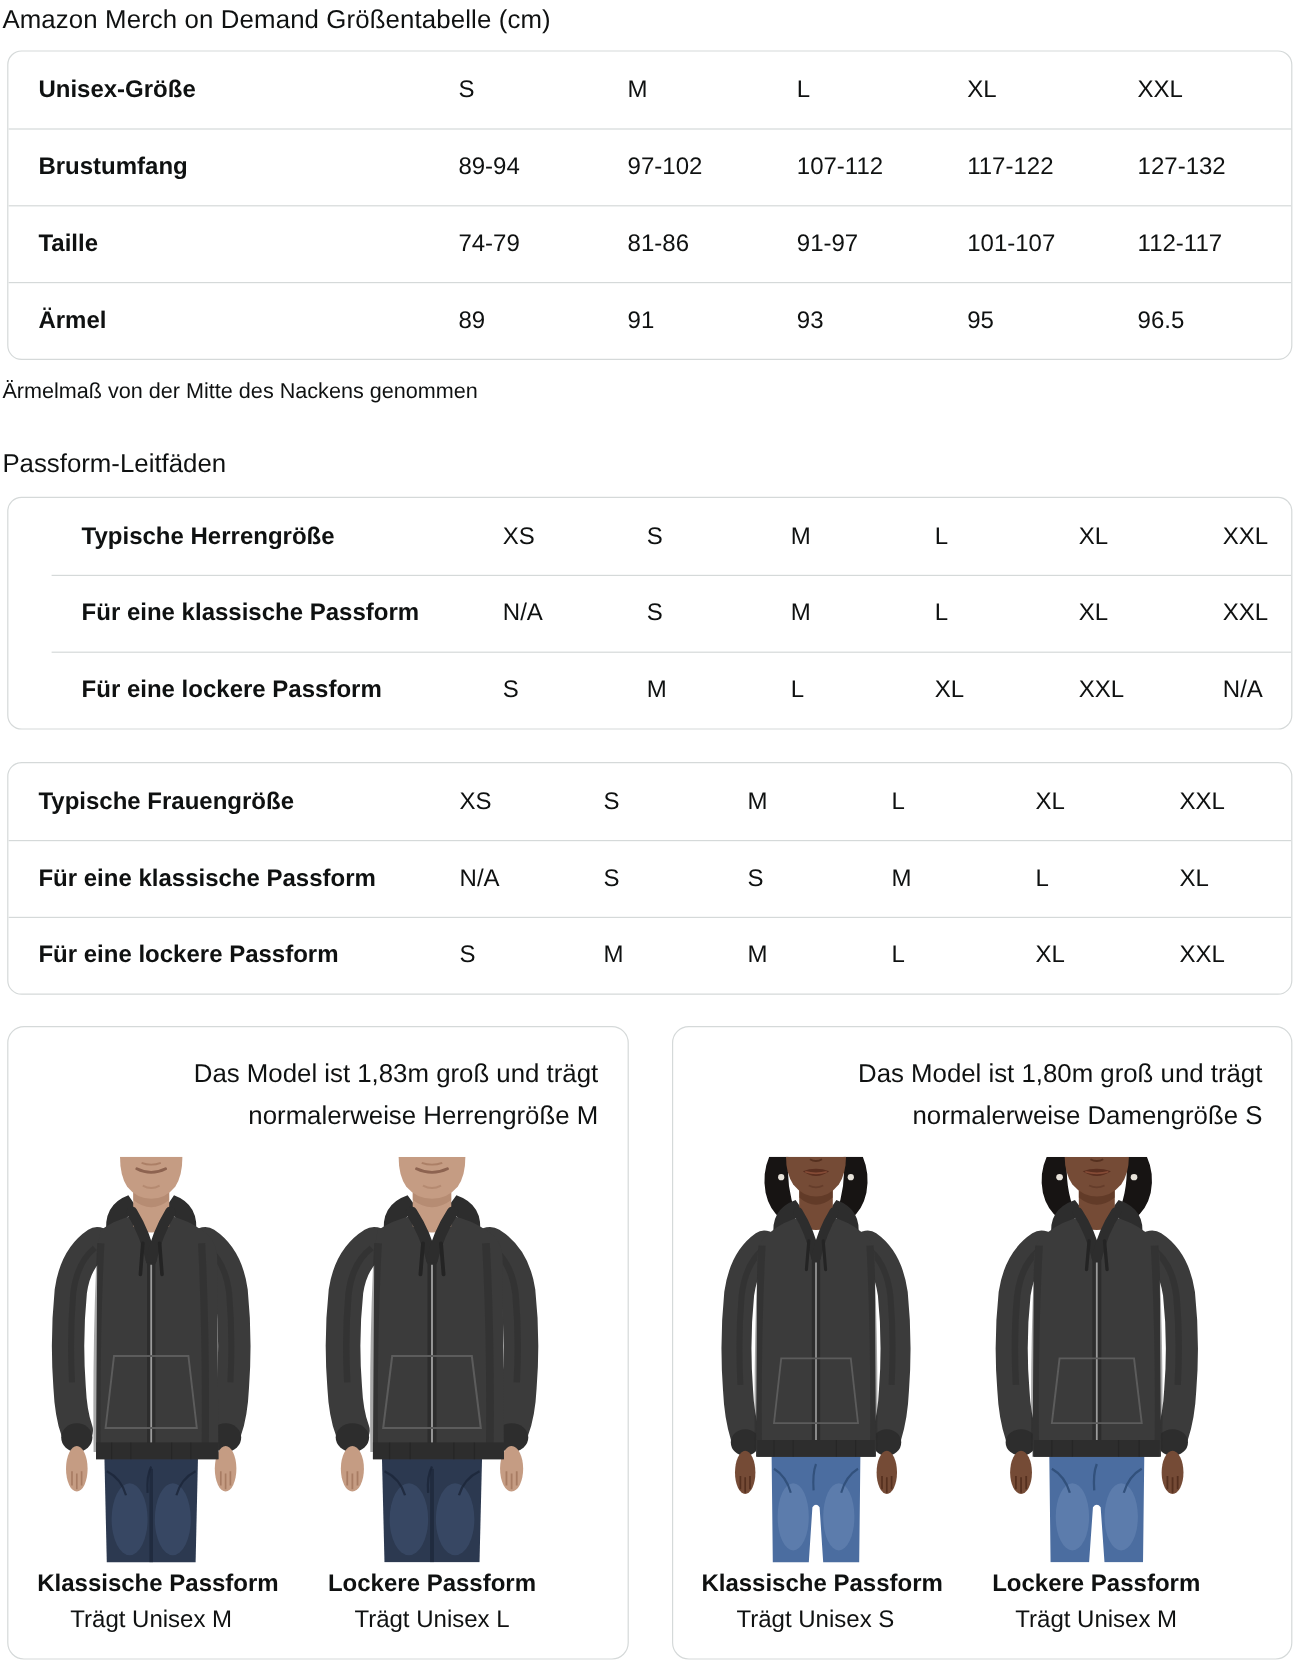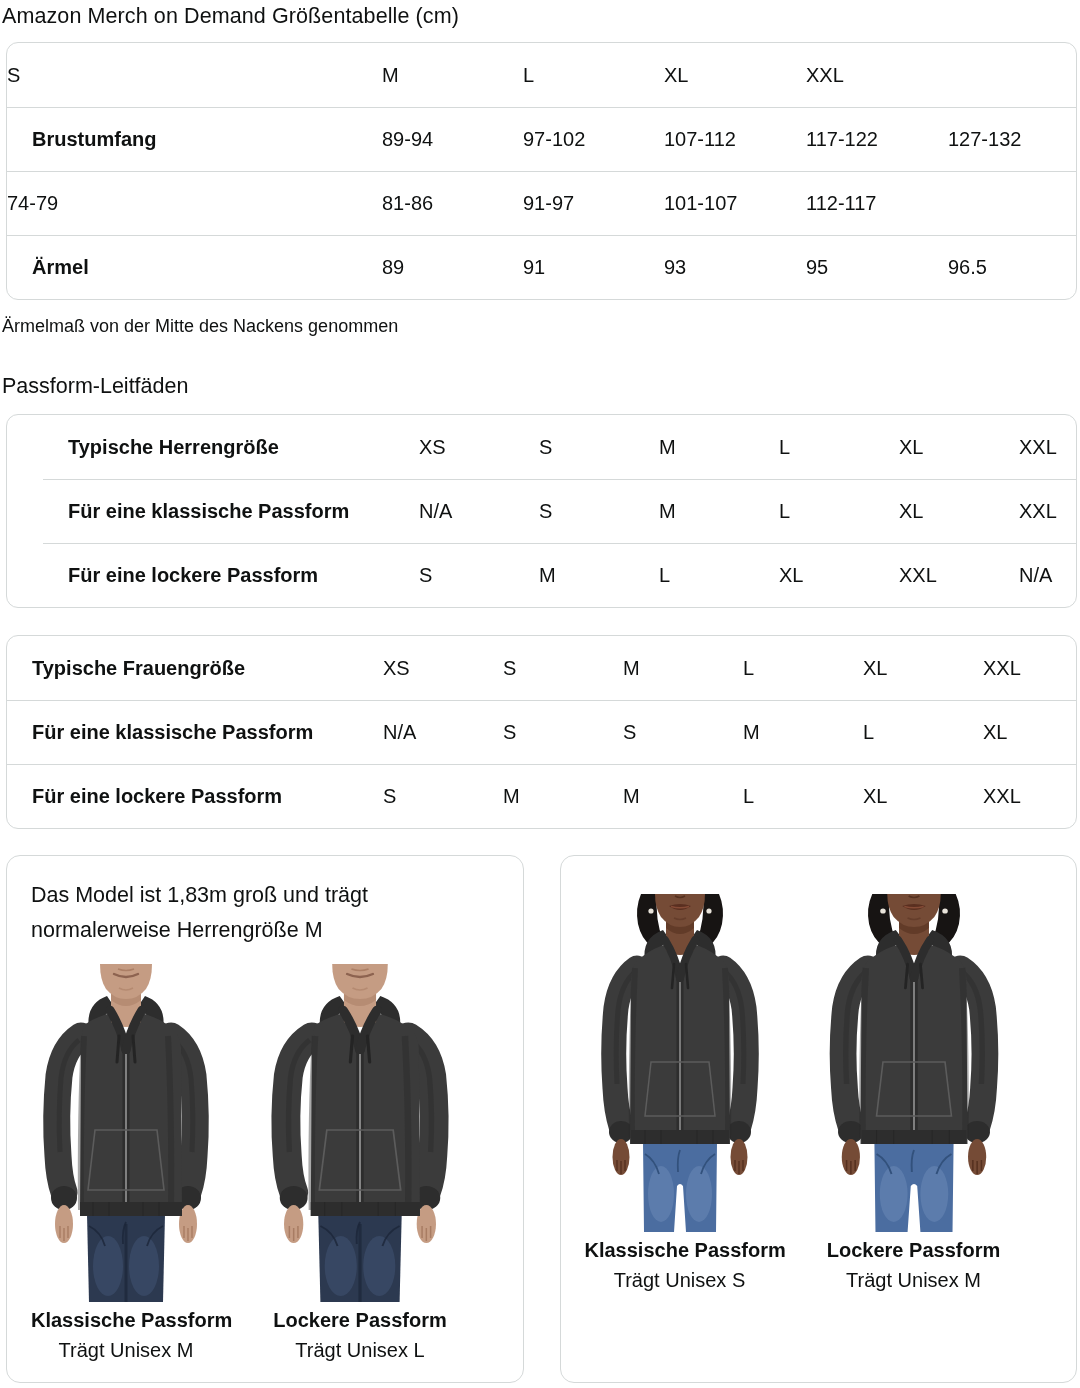--- a/index.html
+++ b/index.html
@@ -45,21 +45,21 @@
   .tbl.second-fit { margin-top: 27px; }
 
   .cards { display: flex; gap: 36px; margin: 26px 1px 0 4px; }
   .card {
     flex: 1 1 0;
     border: 1px solid var(--border, #d5d9d9);
     border-radius: 14px;
     padding: 22px 24px 20px 24px;
     background: #fff;
   }
-  .card-heading { font-size: 21.5px; line-height: 35px; font-weight: 400; }
+  .card-heading { font-size: 21.5px; line-height: 35px; font-weight: 400; text-align: right; }
   .figures { display: flex; gap: 44px; margin-top: 16px; }
   .figure { width: 190px; text-align: center; }
   .figure svg.model { width: 190px; height: 338px; display: block; background: #fff; }
   .fit-label { font-size: 20px; line-height: 24px; font-weight: 700; margin-top: 6px; white-space: nowrap; }
   .size-label { font-size: 20px; line-height: 24px; font-weight: 400; margin-top: 6px; white-space: nowrap; }
 
   .defs-holder { position: absolute; width: 0; height: 0; overflow: hidden; }
 </style>
 </head>
 <body>
@@ -167,35 +167,37 @@
     </symbol>
   </defs>
 </svg>
 
 <div class="page">
 
   <h1 class="page-title">Amazon Merch on Demand Größentabelle (cm)</h1>
 
   <div class="tbl">
     <div class="trow size-grid">
+      <div class="tlabel">Unisex-Größe</div>
       <div class="tval">S</div>
       <div class="tval">M</div>
       <div class="tval">L</div>
       <div class="tval">XL</div>
       <div class="tval">XXL</div>
     </div>
     <div class="trow size-grid">
       <div class="tlabel">Brustumfang</div>
       <div class="tval">89-94</div>
       <div class="tval">97-102</div>
       <div class="tval">107-112</div>
       <div class="tval">117-122</div>
       <div class="tval">127-132</div>
     </div>
     <div class="trow size-grid">
+      <div class="tlabel">Taille</div>
       <div class="tval">74-79</div>
       <div class="tval">81-86</div>
       <div class="tval">91-97</div>
       <div class="tval">101-107</div>
       <div class="tval">112-117</div>
     </div>
     <div class="trow size-grid">
       <div class="tlabel">Ärmel</div>
       <div class="tval">89</div>
       <div class="tval">91</div>
@@ -285,20 +287,21 @@
           <svg class="model" viewBox="0 0 190 338">
             <use href="#fig-male" transform="translate(95 0) scale(1.07 1) translate(-95 0)"></use>
           </svg>
           <div class="fit-label">Lockere Passform</div>
           <div class="size-label">Trägt Unisex L</div>
         </div>
       </div>
     </div>
 
     <div class="card">
+      <div class="card-heading">Das Model ist 1,80m groß und trägt normalerweise Damengröße S</div>
       <div class="figures">
         <div class="figure">
           <svg class="model" viewBox="0 0 190 338">
             <use href="#fig-female"></use>
           </svg>
           <div class="fit-label">Klassische Passform</div>
           <div class="size-label">Trägt Unisex S</div>
         </div>
         <div class="figure">
           <svg class="model" viewBox="0 0 190 338">

